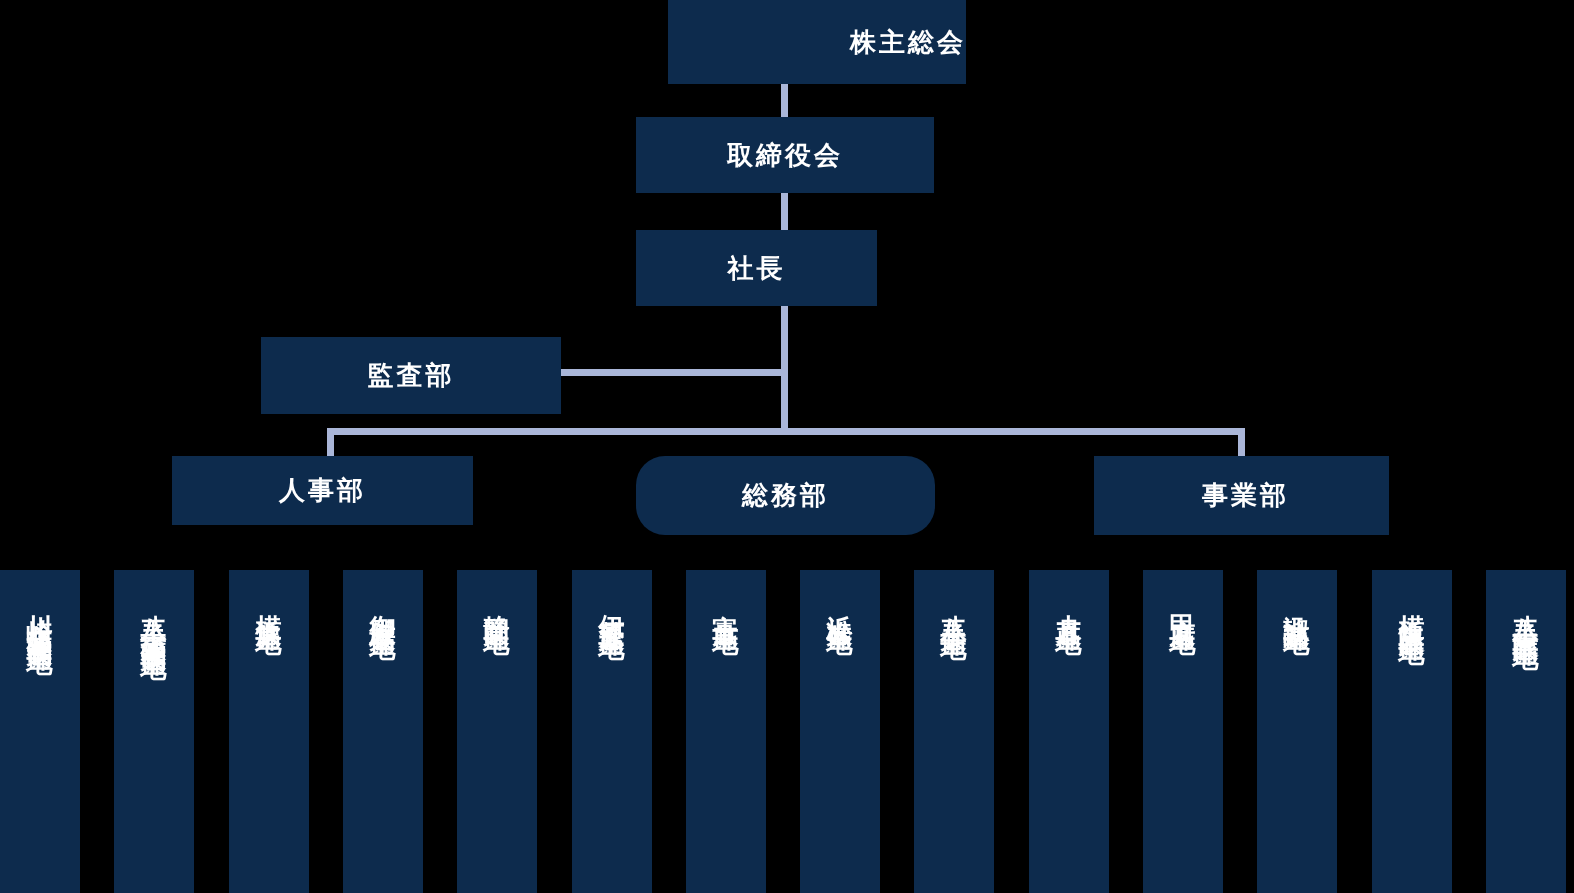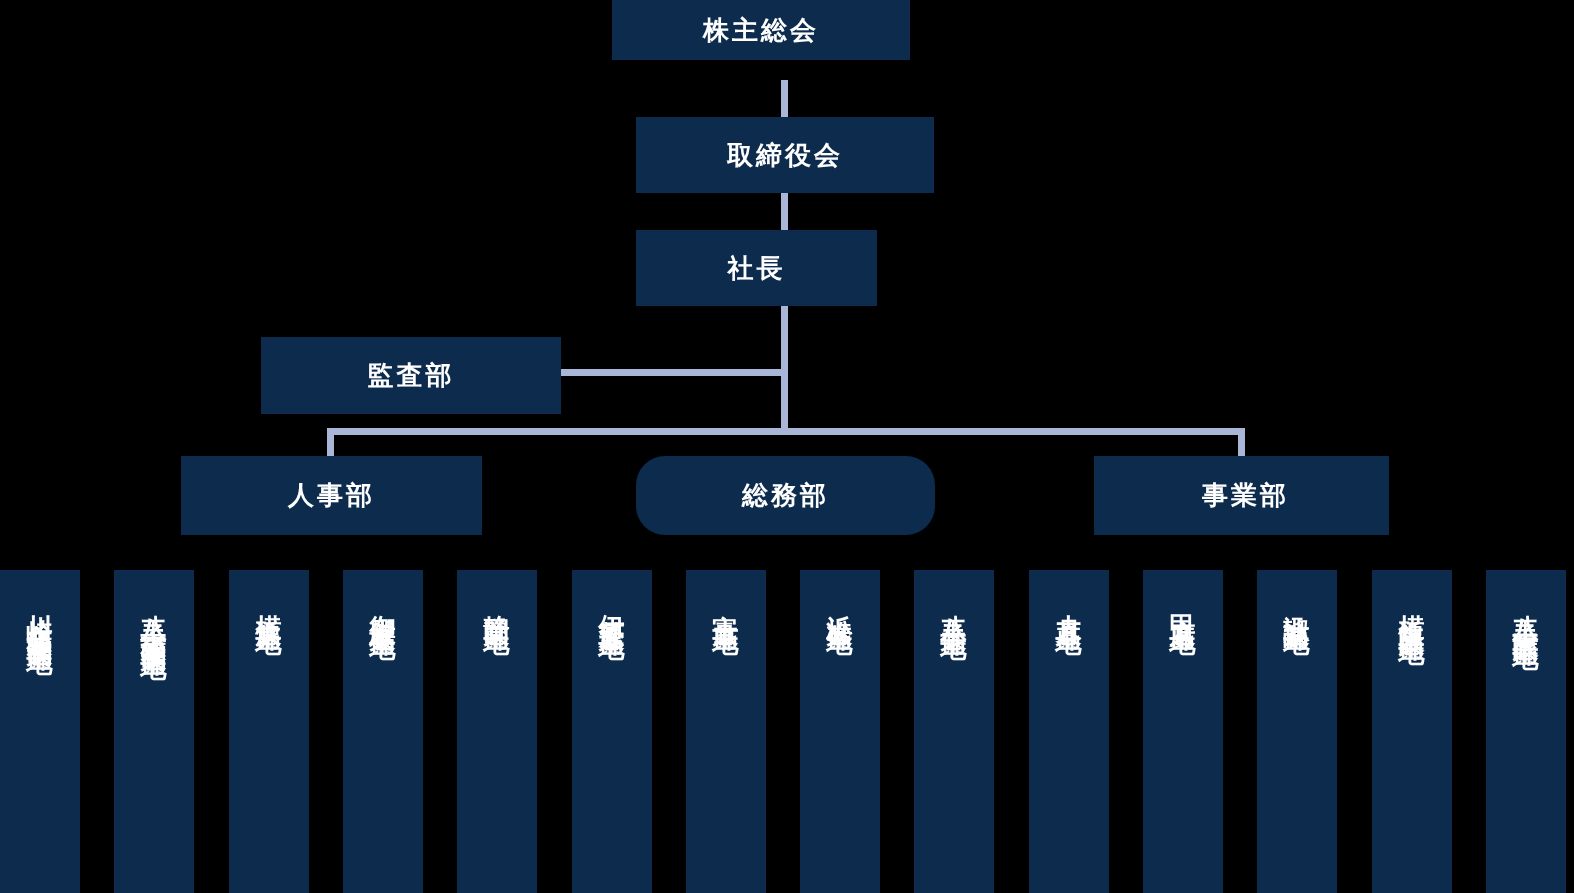--- a/index.html
+++ b/index.html
@@ -42,35 +42,35 @@
 <div class="stage">
 
   <div class="line v" style="left:781px; top:80px;  height:38px;"></div>
   <div class="line v" style="left:781px; top:193px; height:38px;"></div>
   <div class="line v" style="left:781px; top:306px; height:129px;"></div>
   <div class="line h" style="left:561px; top:369px; width:227px;"></div>
   <div class="line h" style="left:327px; top:428px; width:918px;"></div>
   <div class="line v" style="left:327px; top:428px; height:28px;"></div>
   <div class="line v" style="left:1238px; top:428px; height:28px;"></div>
 
-  <div class="node" style="left:612px; top:0;     width:298px; height:60px;">
+  <div class="node" style="left:668px; top:0;     width:298px; height:84px;justify-content:flex-end;">
     <span>株主総会</span>
   </div>
   <div class="node" style="left:636px; top:117px; width:298px; height:76px;">
     <span>取締役会</span>
   </div>
   <div class="node" style="left:636px; top:230px; width:241px; height:76px;">
     <span>社長</span>
   </div>
 
   <div class="node" style="left:261px; top:337px; width:300px; height:77px;text-align:right;">
     <span>監査部</span>
   </div>
 
-  <div class="node" style="left:181px;  top:456px; width:301px; height:79px;">
+  <div class="node" style="left:172px;  top:456px; width:301px; height:69px;">
     <span>人事部</span>
   </div>
   <div class="node" style="left:636px;  top:456px; width:299px; height:79px;border-radius:29px;">
     <span>総務部</span>
   </div>
   <div class="node" style="left:1094px; top:456px; width:295px; height:79px;padding-left:8px;">
     <span>事業部</span>
   </div>
 
   <div class="base" style="left:0px;">

